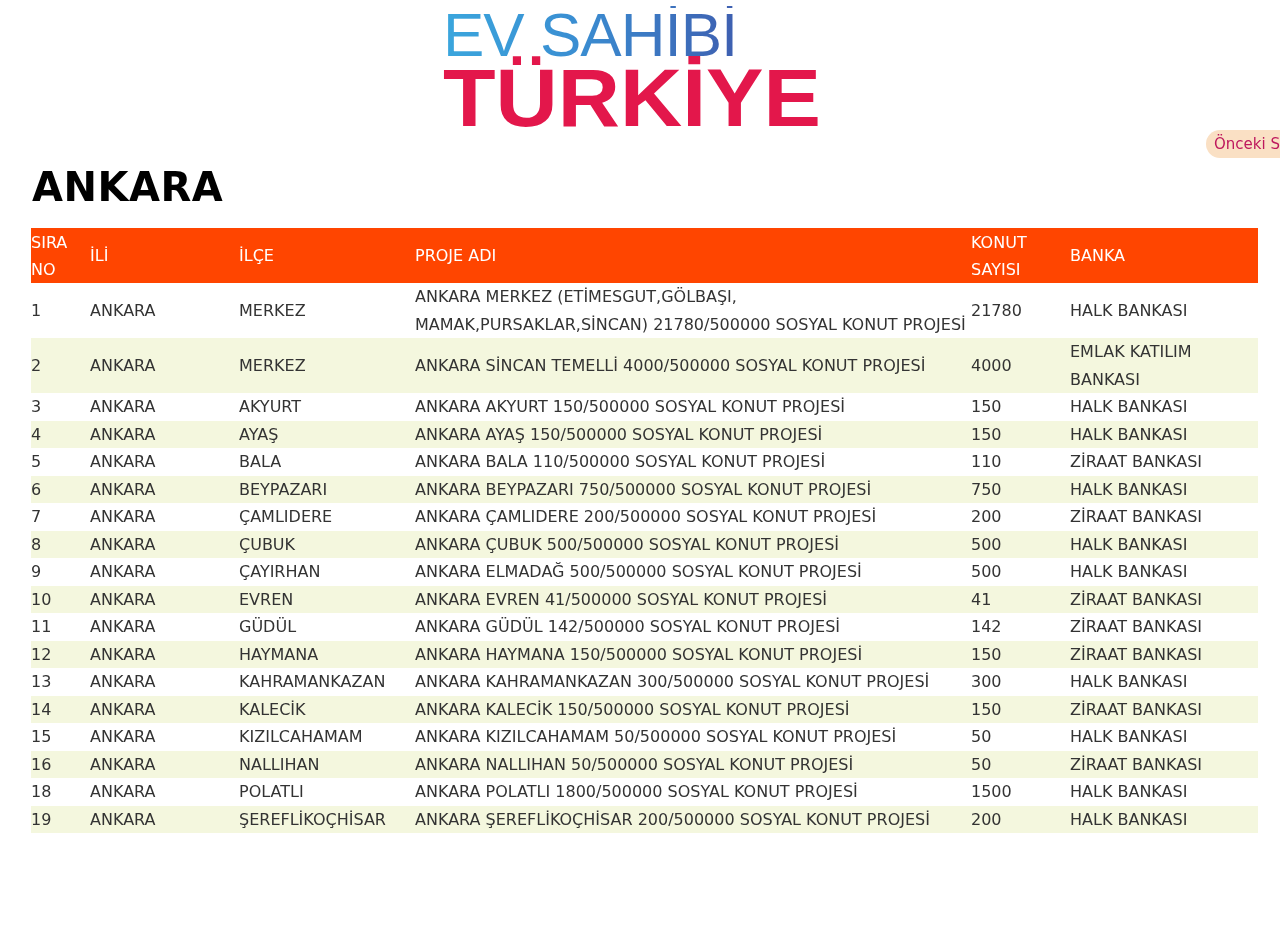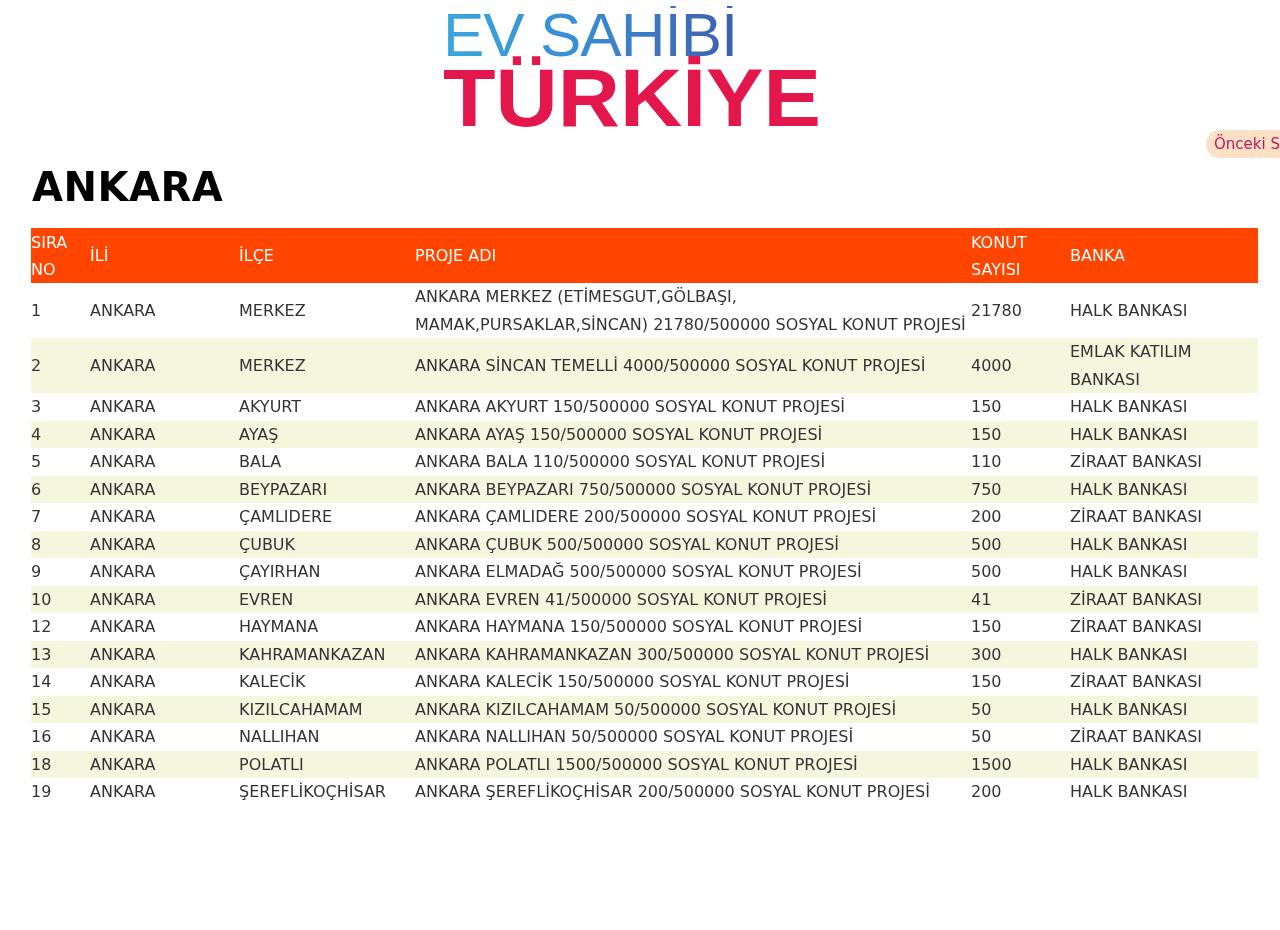--- a/index.html
+++ b/index.html
@@ -164,20 +164,28 @@
       </tr>
       <tr>
         <td>10</td>
         <td>ANKARA</td>
         <td>EVREN</td>
         <td>ANKARA EVREN 41/500000 SOSYAL KONUT PROJESİ</td>
         <td>41</td>
         <td>ZİRAAT BANKASI</td>
       </tr>
       <tr>
+        <td>11</td>
+        <td>ANKARA</td>
+        <td>GÜDÜL</td>
+        <td>ANKARA GÜDÜL 142/500000 SOSYAL KONUT PROJESİ</td>
+        <td>142</td>
+        <td>ZİRAAT BANKASI</td>
+      </tr>
+      <tr>
         <td>12</td>
         <td>ANKARA</td>
         <td>HAYMANA</td>
         <td>ANKARA HAYMANA 150/500000 SOSYAL KONUT PROJESİ</td>
         <td>150</td>
         <td>ZİRAAT BANKASI</td>
       </tr>
       <tr>
         <td>13</td>
         <td>ANKARA</td>
@@ -207,21 +215,21 @@
         <td>ANKARA</td>
         <td>NALLIHAN</td>
         <td>ANKARA NALLIHAN 50/500000 SOSYAL KONUT PROJESİ</td>
         <td>50</td>
         <td>ZİRAAT BANKASI</td>
       </tr>
       <tr>
         <td>18</td>
         <td>ANKARA</td>
         <td>POLATLI</td>
-        <td>ANKARA POLATLI 1500/500000 SOSYAL KONUT PROJESİ</td>
+        <td>ANKARA POLATLI 1800/500000 SOSYAL KONUT PROJESİ</td>
         <td>1500</td>
         <td>HALK BANKASI</td>
       </tr>
       <tr>
         <td>19</td>
         <td>ANKARA</td>
         <td>ŞEREFLİKOÇHİSAR</td>
         <td>ANKARA ŞEREFLİKOÇHİSAR 200/500000 SOSYAL KONUT PROJESİ</td>
         <td>200</td>
         <td>HALK BANKASI</td>

